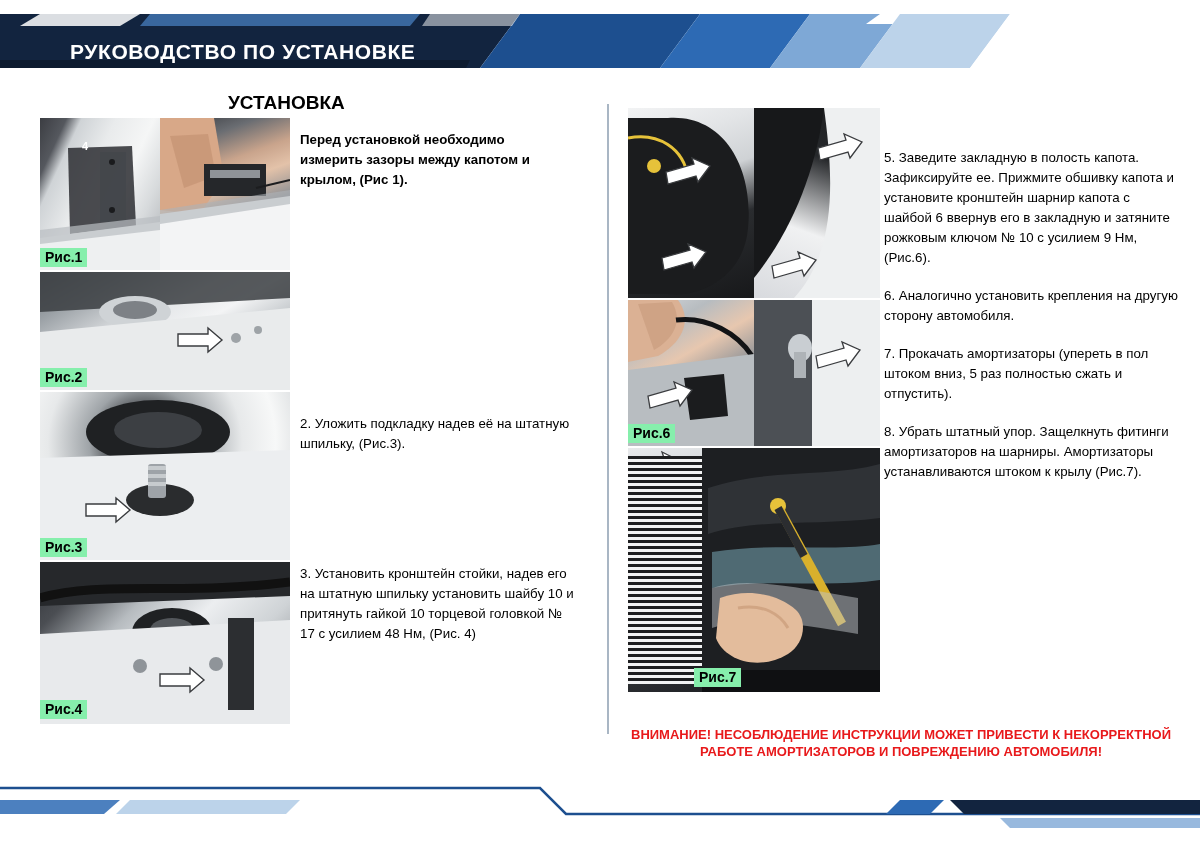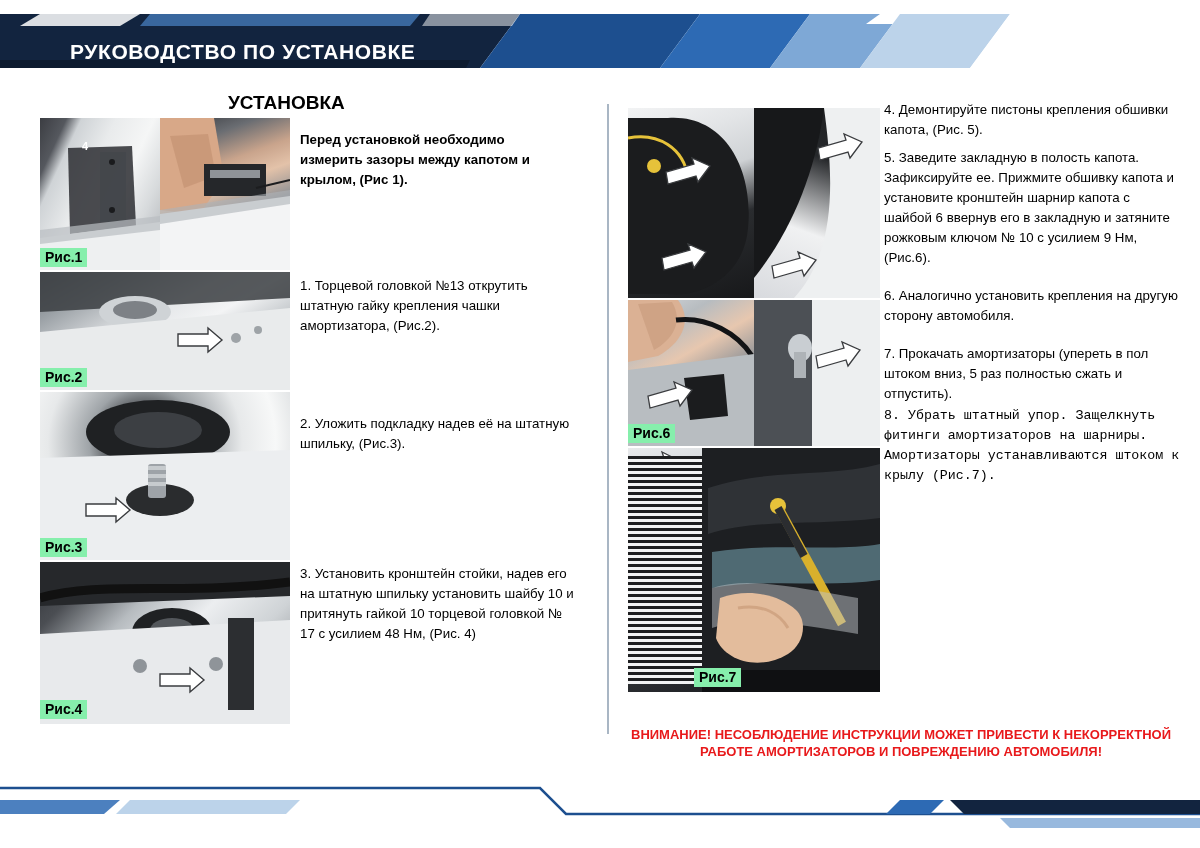--- a/index.html
+++ b/index.html
@@ -243,21 +243,20 @@
       <polygon points="0,72 250,58 250,162 0,162" fill="#e8eaec"></polygon>
       <rect x="188" y="56" width="26" height="92" fill="#2c2e31"></rect>
       <circle cx="100" cy="104" r="7" fill="#8f9499"></circle>
       <circle cx="176" cy="102" r="7" fill="#8f9499"></circle>
       <polygon points="120,112 150,112 150,106 164,118 150,130 150,124 120,124" fill="#ffffff" stroke="#3a3c3f" stroke-width="1.4"></polygon>
     </svg>
   </div>
   <div class="fig-cap" style="left:40px; top:700px;">Рис.4</div>
 
   <div class="txt bold" style="left:300px; top:130px; width:268px;">Перед установкой необходимо измерить зазоры между капотом и крылом, (Рис 1).</div>
-  <div class="txt" style="left:300px; top:276px; width:270px;">1. Торцевой головкой №13 открутить штатную гайку крепления чашки амортизатора, (Рис.2).</div>
   <div class="txt" style="left:300px; top:414px; width:270px;">2. Уложить подкладку надев её на штатную шпильку, (Рис.3).</div>
   <div class="txt" style="left:300px; top:564px; width:278px;">3. Установить кронштейн стойки, надев его на штатную шпильку установить шайбу 10 и притянуть гайкой 10 торцевой головкой № 17 с усилием 48 Нм, (Рис. 4)</div>
 
   <div class="fig ph5a" style="left:628px; top:108px; width:126px; height:190px;">
     <svg width="126" height="190" viewBox="0 0 126 190">
       <path d="M40,10 C96,6 126,60 120,120 C116,170 70,190 40,186 L0,186 L0,10 Z" fill="#1b1c1e"></path>
       <path d="M0,30 C30,24 56,40 60,70" stroke="#e6c23a" stroke-width="3" fill="none"></path>
       <circle cx="26" cy="58" r="7" fill="#e6c23a"></circle>
       <polygon points="38,64 66,56 64,50 82,58 70,74 68,68 40,76" fill="#ffffff" stroke="#3a3c3f" stroke-width="1.3"></polygon>
       <polygon points="34,150 62,142 60,136 78,144 66,160 64,154 36,162" fill="#ffffff" stroke="#3a3c3f" stroke-width="1.3"></polygon>
@@ -306,25 +305,24 @@
       <path d="M84,140 C120,128 170,140 230,150 L230,186 C170,176 120,168 84,180 Z" fill="#bfc4c8" opacity="0.5"></path>
       <path d="M92,150 C120,140 150,146 168,162 C180,174 176,196 160,206 C130,224 96,212 88,190 Z" fill="#e3bc9c"></path>
       <path d="M110,160 C136,156 152,166 160,180" stroke="#c99b79" stroke-width="3" fill="none" opacity="0.7"></path>
       <polygon points="0,14 36,10 34,4 54,14 36,28 34,22 0,26" fill="#ffffff" stroke="#3a3c3f" stroke-width="1.3"></polygon>
       <polygon points="0,208 36,204 34,198 54,208 36,222 34,216 0,220" fill="#ffffff" stroke="#3a3c3f" stroke-width="1.3"></polygon>
       <polygon points="74,222 252,222 252,244 74,244" fill="#0f1012"></polygon>
     </svg>
   </div>
   <div class="fig-cap" style="left:694px; top:668px;">Рис.7</div>
 
-  <div class="txt" style="left:884px; top:100px; width:296px;">4. Демонтируйте пистоны крепления обшивки капота, (Рис. 5).</div>
   <div class="txt" style="left:884px; top:148px; width:296px;">5. Заведите закладную в полость капота. Зафиксируйте ее. Прижмите обшивку капота и установите кронштейн шарнир капота с шайбой 6 ввернув его в закладную и затяните рожковым ключом № 10 с усилием 9 Нм, (Рис.6).</div>
   <div class="txt" style="left:884px; top:286px; width:296px;">6. Аналогично установить крепления на другую сторону автомобиля.</div>
   <div class="txt" style="left:884px; top:344px; width:296px;">7. Прокачать амортизаторы (упереть в пол штоком вниз, 5 раз полностью сжать и отпустить).</div>
-  <div class="txt" style="left:884px; top:406px; width:296px;font-family:Liberation Mono, monospace;">8. Убрать штатный упор. Защелкнуть фитинги амортизаторов на шарниры. Амортизаторы устанавливаются штоком к крылу (Рис.7).</div>
+  <div class="txt" style="left:884px; top:422px; width:296px;">8. Убрать штатный упор. Защелкнуть фитинги амортизаторов на шарниры. Амортизаторы устанавливаются штоком к крылу (Рис.7).</div>
 
   <div class="warn">ВНИМАНИЕ! НЕСОБЛЮДЕНИЕ ИНСТРУКЦИИ МОЖЕТ ПРИВЕСТИ К НЕКОРРЕКТНОЙ РАБОТЕ АМОРТИЗАТОРОВ И ПОВРЕЖДЕНИЮ АВТОМОБИЛЯ!</div>
 
   <div class="footer">
     <svg width="1200" height="62" viewBox="0 0 1200 62" preserveAspectRatio="none">
       <polyline points="0,18 540,18 566,44 1200,44" fill="none" stroke="#1d4f8f" stroke-width="2.5"></polyline>
       <polygon points="0,28 520,28 546,54 0,54" fill="#ffffff"></polygon>
       <polygon points="0,30 120,30 104,44 0,44" fill="#2d6ab4" opacity="0.85"></polygon>
       <polygon points="130,30 300,30 286,44 116,44" fill="#bcd3ea"></polygon>
       <polygon points="950,30 1200,30 1200,44 964,44" fill="#12243f"></polygon>

